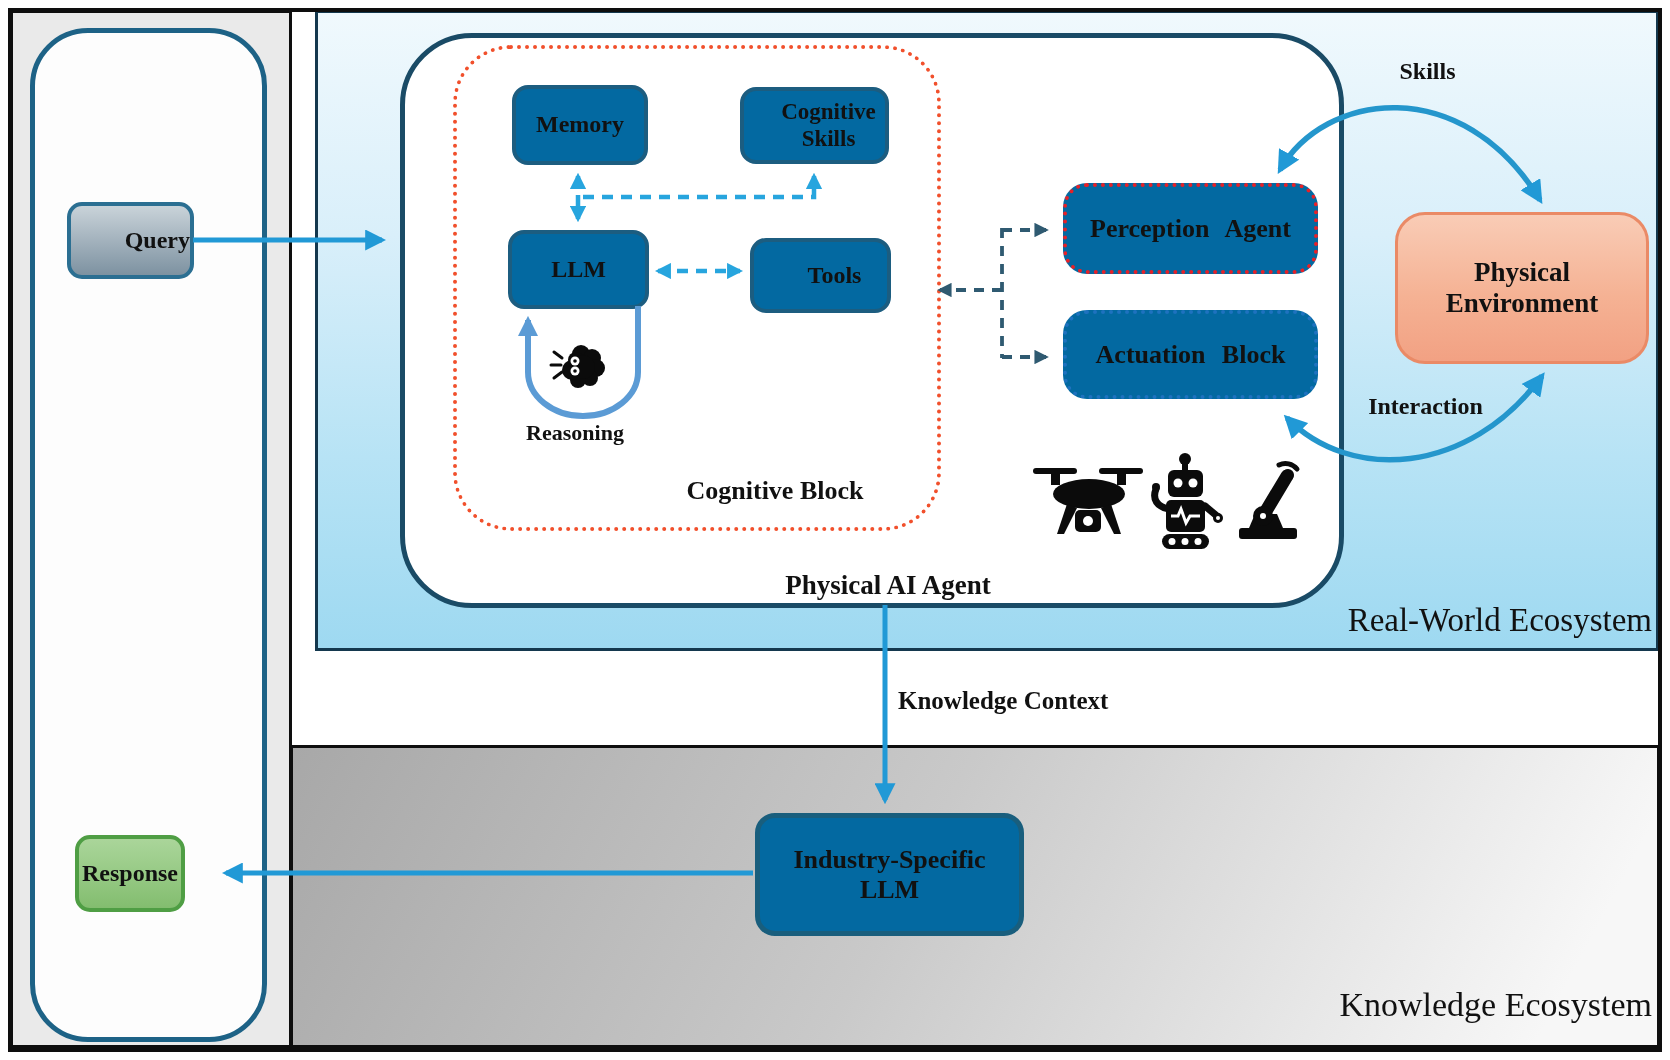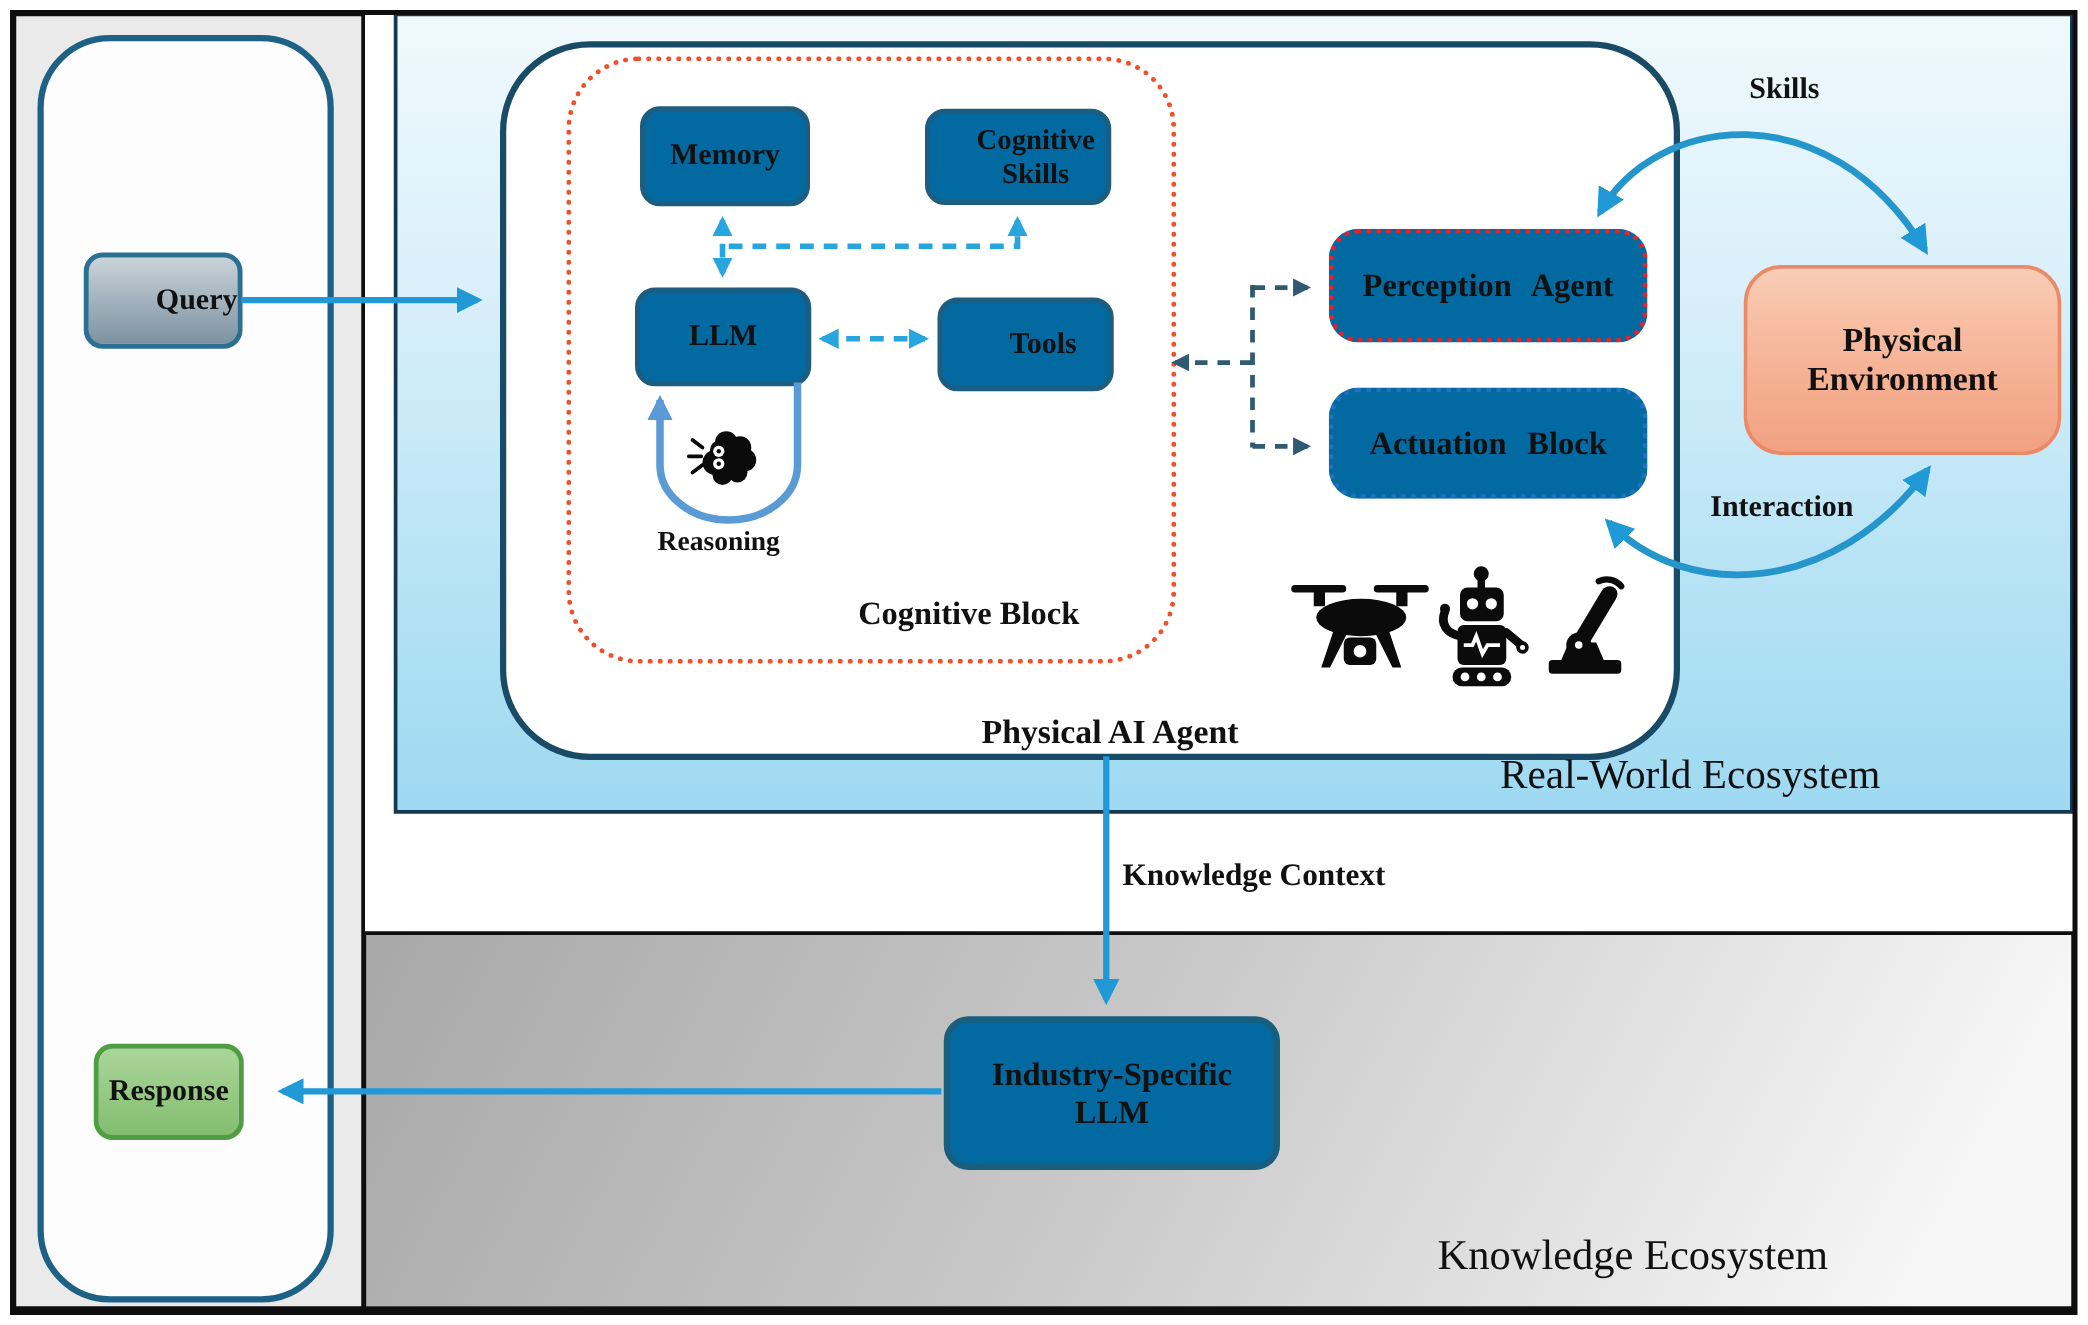--- a/index.html
+++ b/index.html
@@ -5,21 +5,21 @@
   html,body{margin:0;padding:0;background:#fff;}
   *{box-sizing:border-box;}
   #fig{position:relative;width:1670px;height:1060px;background:#ffffff;overflow:hidden;
        font-family:"Liberation Serif","DejaVu Serif",serif;color:#111;}
   .frame{position:absolute;border:4px solid #0e0e0e;background:transparent;z-index:4;}
   .panel{position:absolute;}
   .boxlbl{display:flex;align-items:center;justify-content:center;text-align:center;
           font-weight:bold;line-height:1.15;}
   .txt{position:absolute;font-weight:bold;z-index:42;}
   .center{text-align:center;}
-  .right{text-align:left;}
+  .right{text-align:right;}
   
   #left-container{left:10px;top:10px;width:282px;height:1038px;background:#eaeaea;border:3px solid #0e0e0e;z-index:1;}
   #left-panel{left:30px;top:28px;width:237px;height:1014px;background:#fdfdfd;border:5px solid #1d6286;border-radius:58px;z-index:2;}
   #blue-panel{left:315px;top:10px;width:1344px;height:641px;border:3px solid #14384e;
     background:linear-gradient(180deg,#f0f9fd 0%,#d9effa 35%,#b7e3f5 70%,#9ed9f1 100%);z-index:1;}
   #knowledge-panel{left:290px;top:745px;width:1370px;height:303px;border:3px solid #0e0e0e;
     background:linear-gradient(118deg,#a8a8a8 0%,#c9c9c9 45%,#f7f7f7 92%);z-index:1;}
   #agent-box{left:400px;top:33px;width:944px;height:575px;background:#ffffff;border:5px solid #1a4b66;border-radius:72px;z-index:10;}
   #cognitive-rect{left:453px;top:45px;width:488px;height:486px;border:4px dotted #f1502c;border-radius:58px;z-index:11;}
   
@@ -27,21 +27,21 @@
   #memory-box{left:512px;top:85px;width:136px;height:80px;}
   #cogskills-box{left:740px;top:87px;width:149px;height:77px;font-size:23px;padding-left:28px;}
   #llm-box{left:508px;top:230px;width:141px;height:79px;}
   #tools-box{left:750px;top:238px;width:141px;height:75px;padding-left:28px;}
   #perception-box{left:1063px;top:183px;width:255px;height:91px;border:4px dotted #e62128;border-radius:24px;font-size:26px;word-spacing:10px;}
   #actuation-box{left:1063px;top:310px;width:255px;height:89px;border:4px dotted #1e72bf;border-radius:24px;font-size:26px;word-spacing:10px;}
   #env-box{left:1395px;top:212px;width:254px;height:152px;border:3px solid #ea8a66;border-radius:30px;
     background:linear-gradient(180deg,#f9ccb6 0%,#f5b294 55%,#f2a183 100%);font-size:27px;padding:0 20px;}
   #query-box{left:67px;top:202px;width:127px;height:77px;border:4px solid #2b6f92;border-radius:15px;
     background:linear-gradient(180deg,#c9d3d9 0%,#a3b2bd 50%,#7d92a1 100%);font-size:24px;justify-content:flex-end;}
-  #response-box{left:75px;top:835px;width:120px;height:77px;border:4px solid #4f9e44;border-radius:15px;
+  #response-box{left:75px;top:835px;width:110px;height:77px;border:4px solid #4f9e44;border-radius:15px;
     background:linear-gradient(180deg,#aad59a 0%,#97ca85 50%,#83bd6f 100%);font-size:24px;}
   #industry-box{left:755px;top:813px;width:269px;height:123px;border:5px solid #195e7d;border-radius:20px;
     font-size:26px;padding:0 16px;}
   
   #lbl-reasoning{left:505px;top:420px;width:140px;font-size:22px;}
   #lbl-cogblock{left:650px;top:476px;width:250px;font-size:26px;}
   #lbl-agent{left:758px;top:570px;width:260px;font-size:27px;}
   #lbl-sensing{left:1355px;top:58px;width:145px;font-size:24px;}
   #lbl-interaction{left:1348px;top:393px;width:155px;font-size:24px;}
   #lbl-physcontext{left:898px;top:687px;width:240px;font-size:25px;}

